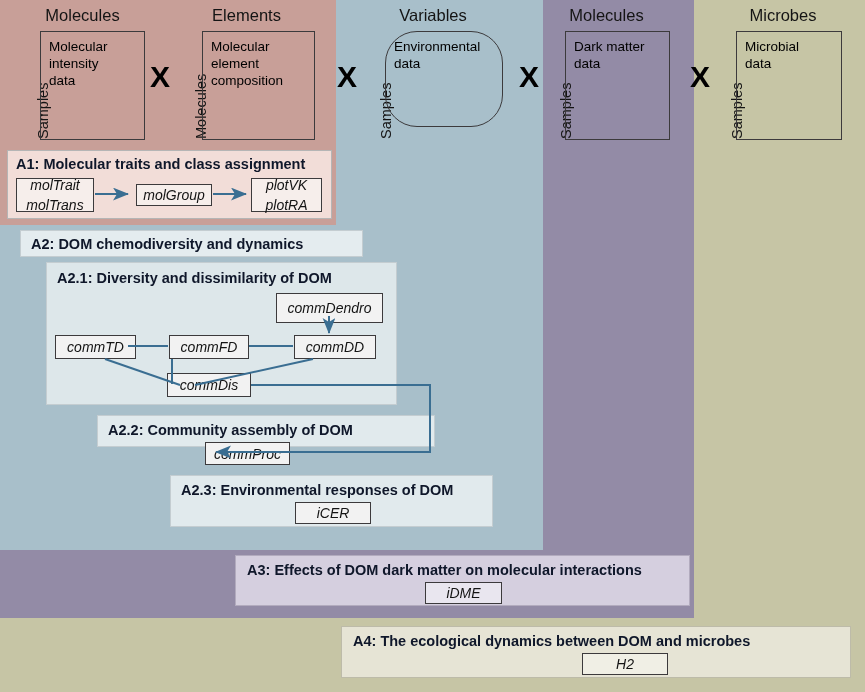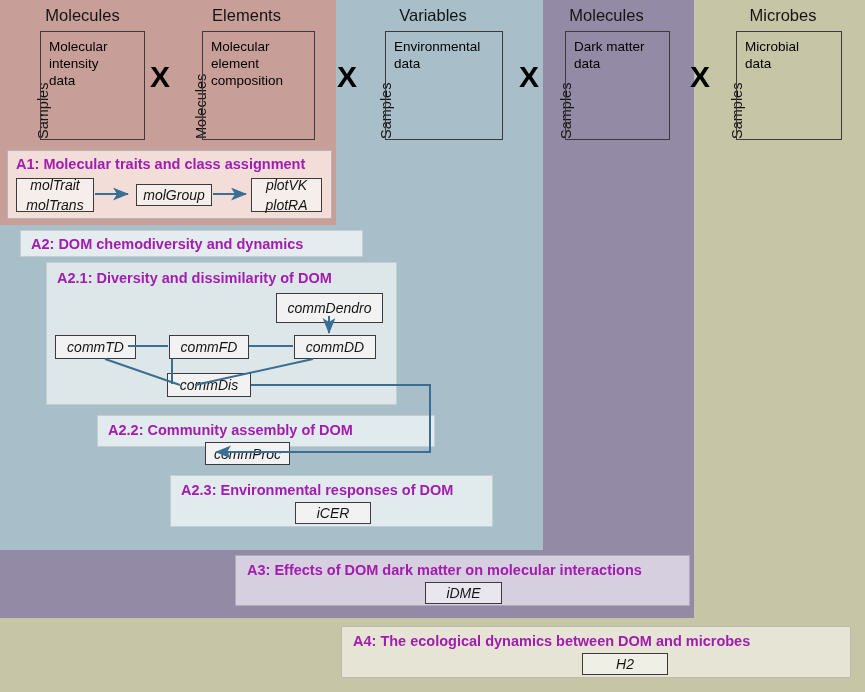--- a/index.html
+++ b/index.html
@@ -16,21 +16,21 @@
           font-size:16.5px;color:#141414;white-space:nowrap;}
   .mbox{position:absolute;top:31px;border:1.5px solid #3c3a3c;box-sizing:border-box;
         background:transparent;padding:6px 8px;font-size:13.5px;line-height:17px;color:#000000;}
   .vlabel{position:absolute;top:31px;width:18px;height:110px;font-size:14.5px;color:#141414;}
   .vlabel span{display:block;transform:rotate(-90deg);transform-origin:left top;
         position:absolute;left:15px;top:108px;white-space:nowrap;}
   .xmark{position:absolute;top:62px;font-size:30px;font-weight:bold;color:#000;
          font-family:"Liberation Sans",sans-serif;line-height:1;}
 
   .panel{position:absolute;box-sizing:border-box;}
-  .panel-title{font-weight:bold;font-size:14.5px;color:#a21caf;white-space:nowrap;}
+  .panel-title{font-weight:bold;font-size:14.5px;color:#0f172a;white-space:nowrap;}
 
   #p-a1{left:7px;top:150px;width:325px;height:69px;background:#f2ddd8;border:1px solid #b5b5b5;}
   #p-a1 .panel-title{position:absolute;left:8px;top:5px;}
   #p-a2{left:20px;top:230px;width:343px;height:27px;background:#e4ecef;border:1px solid #c4cdd1;}
   #p-a2 .panel-title{position:absolute;left:10px;top:5px;}
   #p-a21{left:46px;top:262px;width:351px;height:143px;background:#dde7ea;border:1px solid #c4cdd1;}
   #p-a21 .panel-title{position:absolute;left:10px;top:7px;}
   #p-a22{left:97px;top:415px;width:338px;height:32px;background:#e1eaed;border:1px solid #c4cdd1;}
   #p-a22 .panel-title{position:absolute;left:10px;top:6px;}
   #p-a23{left:170px;top:475px;width:323px;height:52px;background:#e1eaed;border:1px solid #c4cdd1;}
@@ -76,21 +76,21 @@
 element
 composition</div>
   </div>
 
   <div class="xmark" style="left:337px;">X</div>
   <div class="matrix-group" style="left:363px;width:140px;">
     <div class="mtitle">Variables</div>
     <div class="vlabel" style="left:0;">
         <span>Samples</span>
       </div>
-    <div class="mbox" style="left:22px;width:118px;height:109px;white-space:pre-line;">Environmental
+    <div class="mbox" style="left:22px;width:118px;height:96px;white-space:pre-line;border-radius:32px;">Environmental
 data</div>
   </div>
 
   <div class="xmark" style="left:519px;">X</div>
   <div class="matrix-group" style="left:543px;width:127px;">
     <div class="mtitle">Molecules</div>
     <div class="vlabel" style="left:0;">
         <span>Samples</span>
       </div>
     <div class="mbox" style="left:22px;width:105px;height:109px;white-space:pre-line;">Dark matter

